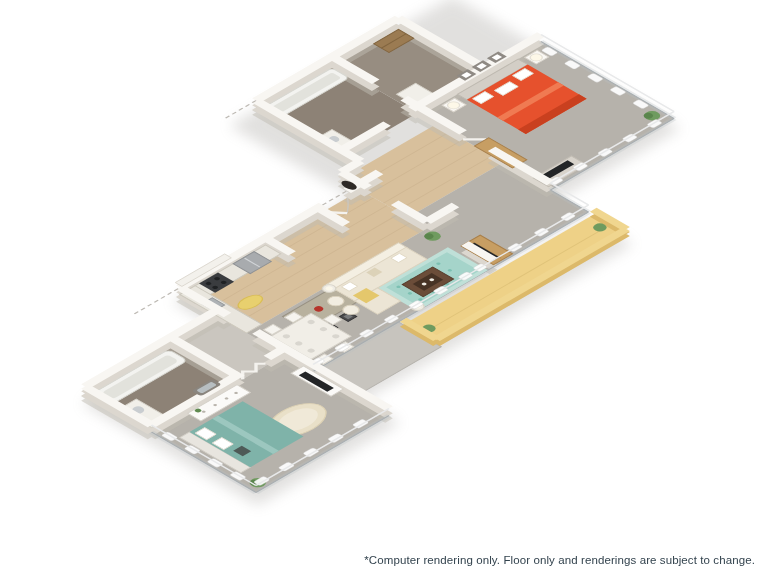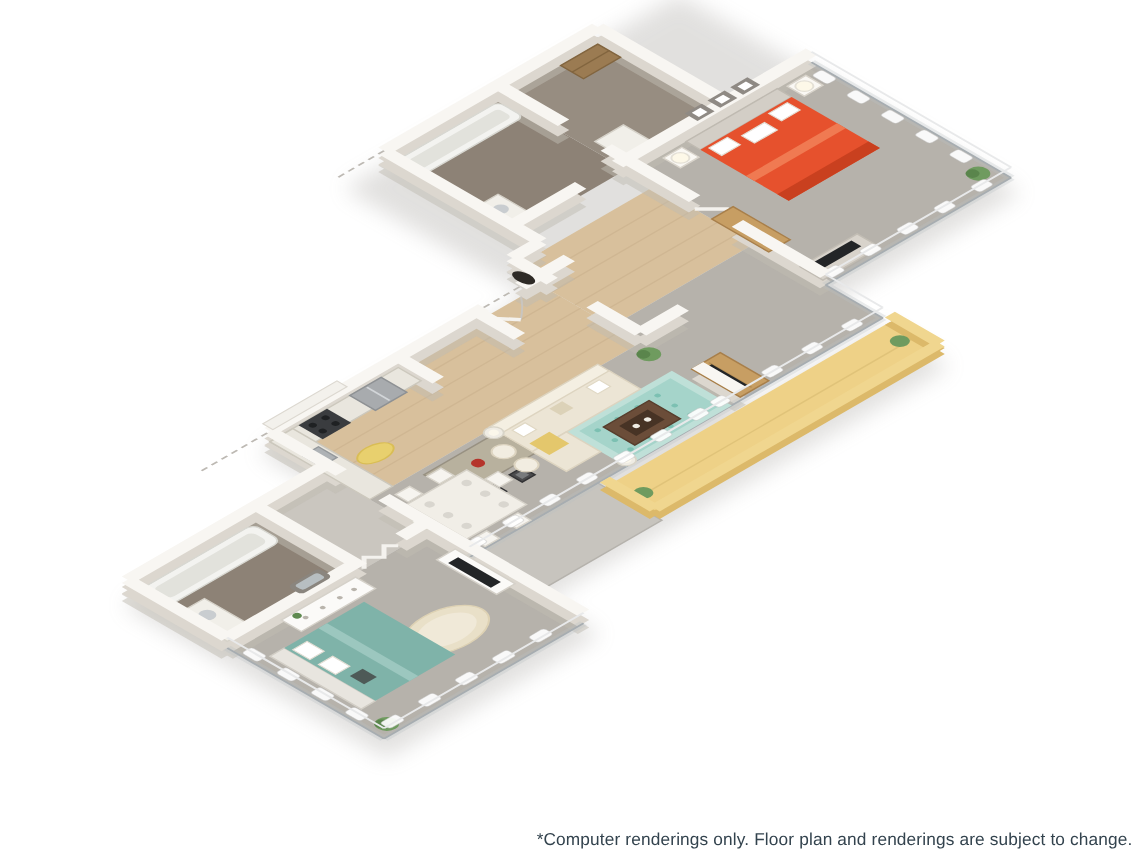--- a/index.html
+++ b/index.html
@@ -312,14 +312,14 @@
             <rect x="513" y="-25" width="6" height="5" fill="#ffffff"></rect>
         </g>
         <rect x="52" y="120" width="22" height="10" rx="3" fill="#8a857e"></rect>
         <rect x="55" y="122" width="16" height="6" rx="2" fill="#b7bec1"></rect>
         <ellipse cx="322" cy="16" rx="4" ry="7" fill="#2e2a26"></ellipse>
         <rect x="142" y="13" width="52" height="7" fill="#f3f1ec" stroke="#dcd8d0" stroke-width="0.8"></rect>
       </g>
     </g>
   </svg>
 
-  <div class="caption">*Computer renderings only. Floor plan and renderings are subject to change.</div>
+  <div class="caption">*Computer rendering only. Floor only and renderings are subject to change.</div>
 </div>
 
 </body></html>

